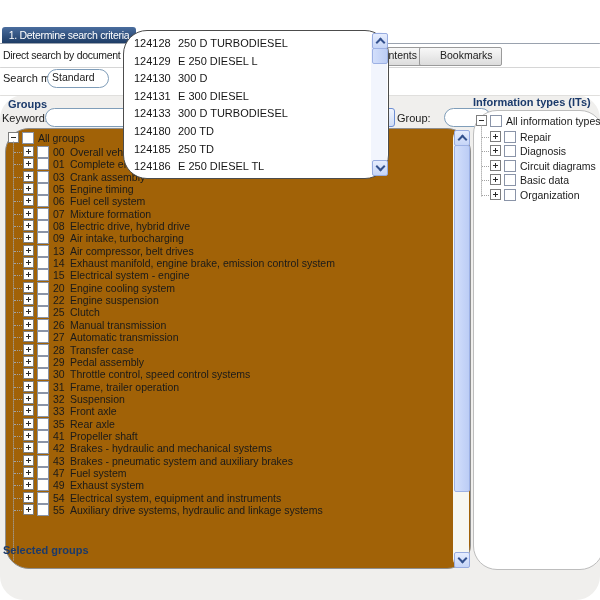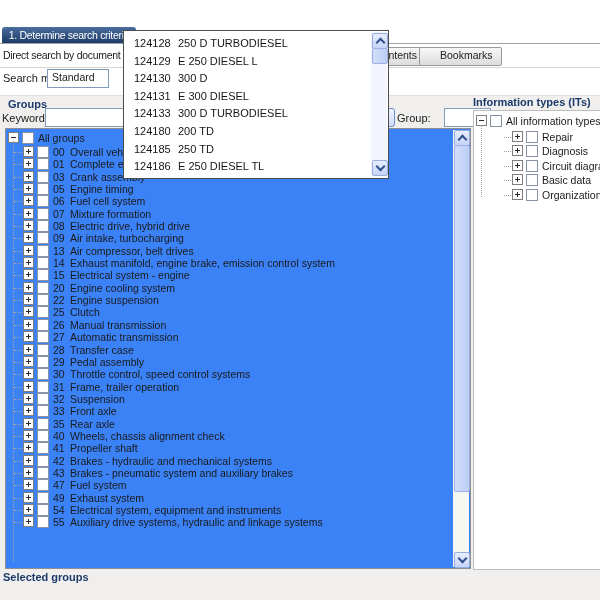--- a/index.html
+++ b/index.html
@@ -1,18 +1,18 @@
 <!DOCTYPE html>
 <html style="--hdr: #1b3a6b; --tab-top: #4a6d9e; --tab-bottom: #1e3c66; --sb: #d3dffb;"><head>
 <meta charset="utf-8">
 <style>
   html,body{margin:0;padding:0;background:#fff;}
   #screen{position:relative;width:600px;height:600px;background:#ffffff;overflow:hidden;
           font-family:"Liberation Sans",sans-serif;font-size:11px;color:#1a1a1a;}
-  .abs{position:absolute;}
+  .abs{position:absolute;border-radius:24px;}
   
   #panel-bg{left:0;top:95px;width:600px;height:505px;background:#f0efed;}
   
   #tab{left:2px;top:27px;width:134px;height:16px;border-radius:3px 3px 0 0;
        background:linear-gradient(var(--tab-top,#4a6d9e),var(--tab-bottom,#1e3c66));
        color:#fff;line-height:16px;text-align:center;font-size:10.5px;letter-spacing:-0.3px;}
   #tabbar-line{left:0;top:43px;width:600px;height:1px;background:#9aa2ae;}
   #toolbar-line{left:0;top:67px;width:600px;height:1px;background:#d6d6d6;}
   #panel-top-line{left:0;top:95px;width:600px;height:1px;background:#e0dfdd;}
   #direct-label{left:3px;top:49px;font-size:10.5px;letter-spacing:-0.3px;white-space:nowrap;}
@@ -26,21 +26,21 @@
   .sec-title{font-weight:bold;color:var(--hdr,#1b3a6b);font-size:11px;white-space:nowrap;}
   #groups-title{left:8px;top:98px;}
   #it-title{left:473px;top:96px;text-align:right;}
   #keyword-label{left:2px;top:112px;}
   #keyword-input{left:45px;top:108px;width:284px;height:15px;border:1px solid #7f9db9;background:#fff;}
   #go-btn{left:334px;top:108px;width:59px;height:17px;border:1px solid #6e8fd4;border-radius:3px;
           background:linear-gradient(#f0f5fe,#cfdcf6);}
   #group-label{left:397px;top:112px;}
   #group-input{left:444px;top:108px;width:41px;height:15px;border:1px solid #7f9db9;background:#fff;}
   
-  #gbox{left:5px;top:128px;width:464px;height:439px;background:#3b82f6;border:1px solid #8f8f8f;}
+  #gbox{left:5px;top:128px;width:464px;height:439px;background:#a16207;border:1px solid #8f8f8f;}
   #groot{left:2px;top:3px;height:12px;white-space:nowrap;font-size:10.5px;}
   #gkids{left:0;top:17px;width:445px;}
   .trow{height:12.35px;line-height:12.35px;padding-left:17px;white-space:nowrap;position:relative;font-size:10.5px;}
   .trow::before{content:"";position:absolute;left:8px;top:6px;width:8px;border-top:1px dotted #a2a2a2;}
   #gvline{left:7px;top:12px;height:420px;border-left:1px dotted #a2a2a2;width:0;}
   .exp{display:inline-block;width:9px;height:9px;border:1px solid #7e7e7e;background:#fff;
        position:relative;vertical-align:-1px;margin-right:3px;}
   .exp::before{content:"";position:absolute;left:2px;top:4px;width:5px;height:1px;background:#2a2a2a;}
   .exp.plus::after{content:"";position:absolute;left:4px;top:2px;width:1px;height:5px;background:#2a2a2a;}
   .cb{display:inline-block;width:10px;height:10px;border:1px solid #8a94a8;background:#fff;
@@ -54,26 +54,26 @@
          transform:rotate(45deg);margin-top:3px;}
   .ch-dn{width:5px;height:5px;border-left:2px solid #33518e;border-top:2px solid #33518e;
          transform:rotate(225deg);margin-top:-3px;}
   .sthumb{position:absolute;left:0;width:14px;border:1px solid #9db1e4;border-radius:2px;
           background:linear-gradient(90deg,var(--sb,#d3dffb),#bccdf5);}
   #gscroll{right:1px;top:1px;width:16px;height:437px;}
   #gscroll .up{left:1px;top:0;}
   #gscroll .dn{left:1px;top:422px;}
   #gscroll .sthumb{left:1px;top:15px;height:345px;}
   
-  #selgroups-title{left:3px;top:571px;text-align:center;}
+  #selgroups-title{left:3px;top:544px;text-align:center;}
   
   #itbox{left:473px;top:110px;width:129px;height:458px;background:#fff;border:1px solid #bdbdbd;}
   #itroot{left:2px;top:4px;height:13px;white-space:nowrap;font-size:10.5px;text-align:center;}
   #itkids{left:0;top:19px;width:126px;}
-  .itrow{height:14.4px;line-height:14.4px;padding-left:16px;white-space:nowrap;position:relative;font-size:10.5px;margin-left:22px;}
+  .itrow{height:14.4px;line-height:14.4px;padding-left:16px;white-space:nowrap;position:relative;font-size:10.5px;}
   .itrow::before{content:"";position:absolute;left:8px;top:7px;width:7px;border-top:1px dotted #a2a2a2;}
   #itvline{left:7px;top:14px;height:72px;border-left:1px dotted #a2a2a2;width:0;}
   
   #popup{left:123px;top:30px;width:264px;height:147px;background:#fff;border:1px solid #4c4c4c;z-index:10;}
   #pitems{left:0;top:4px;width:245px;}
   .pitem{height:17.6px;line-height:17.6px;padding-left:10px;white-space:nowrap;font-size:11px;color:#161616;}
   .dcode{display:inline-block;width:44px;}
   #pscroll{right:1px;top:1px;width:16px;height:143px;background:#f2f5fd;}
   #pscroll .up{left:1px;top:1px;}
   #pscroll .dn{left:1px;top:128px;}
@@ -200,23 +200,20 @@
   </div>
 
   <div class="trow">
     <span class="exp plus"></span><span class="cb"></span><span class="gcode">33</span><span class="glabel">Front axle</span>
   </div>
 
   <div class="trow">
     <span class="exp plus"></span><span class="cb"></span><span class="gcode">35</span><span class="glabel">Rear axle</span>
   </div>
 
-  <div class="trow">
-    <span class="exp plus"></span><span class="cb"></span><span class="gcode">40</span><span class="glabel">Wheels, chassis alignment check</span>
-  </div>
 
   <div class="trow">
     <span class="exp plus"></span><span class="cb"></span><span class="gcode">41</span><span class="glabel">Propeller shaft</span>
   </div>
 
   <div class="trow">
     <span class="exp plus"></span><span class="cb"></span><span class="gcode">42</span><span class="glabel">Brakes - hydraulic and mechanical systems</span>
   </div>
 
   <div class="trow">

